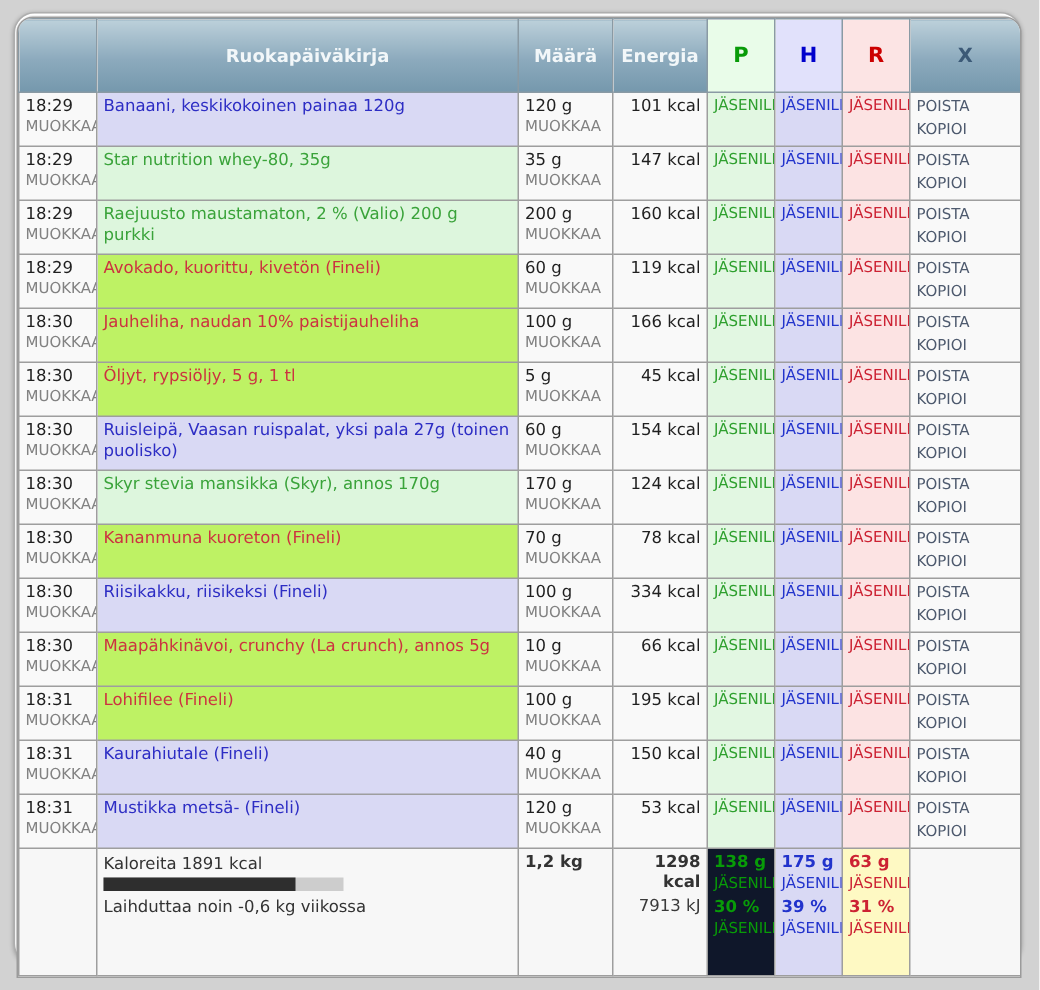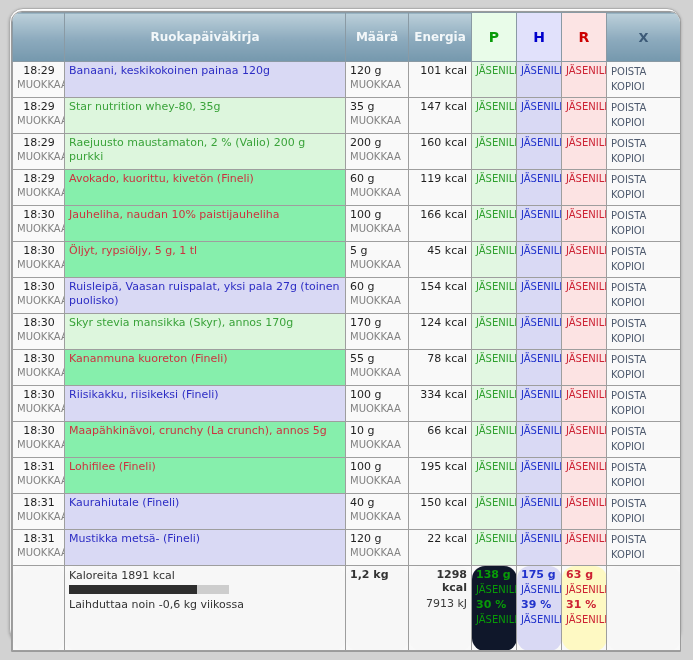--- a/index.html
+++ b/index.html
@@ -21,35 +21,35 @@
     height:26px;vertical-align:middle;padding:16px 2px;
     background:linear-gradient(180deg,#bcd0da 0%,#8caabd 55%,#7598ad 100%);
     color:#f2f7f9;font-size:12px;font-weight:bold;text-align:center;
     border-color:#8a9aa4;
   }
   thead th.hdr-p{background:#e9fce9;color:#089b08;font-size:14px;}
   thead th.hdr-h{background:#e1e1fb;color:#0000cc;font-size:14px;}
   thead th.hdr-r{background:#fce4e4;color:#cc0000;font-size:14px;}
   thead th.hdr-x{color:#3c5a77;font-size:13px;}
   tbody td{height:36px;font-size:11px;line-height:14px;color:#1f1f1f;}
-  td.c-time{background:#f9f9f9;text-align:center;padding-right:3px;}
+  td.c-time{background:#f9f9f9;text-align:left;padding-right:3px;}
   td.c-amt{background:#f9f9f9;}
   td.c-energy{background:#f9f9f9;text-align:right;white-space:nowrap;}
   td.c-x{background:#f9f9f9;margin-top:17px;}
   .time-txt{font-size:11px;color:#1f1f1f;}
   .edit-link{font-size:10px;color:#828282;cursor:pointer;display:block;}
   .action-link{font-size:10px;color:#4e5a6e;cursor:pointer;display:block;line-height:15px;}
   td.cat-carb{background:#d9d9f4;color:#2d2dc4;}
   td.cat-protein{background:#ddf6dd;color:#3aa33a;}
-  td.cat-fat{background:#86efac;color:#cc3340;}
+  td.cat-fat{background:#bef264;color:#cc3340;}
   td.m-protein{background:#e2f7e2;color:#2fa02f;}
   td.m-carb{background:#d9d9f4;color:#2233cc;}
   td.m-fat{background:#fce3e3;color:#cc2233;}
   .members{font-size:10px;white-space:nowrap;cursor:pointer;display:block;}
-  tfoot td{height:85px;font-size:11px;color:#333;background:#f7f7f7;border-radius:13px;}
+  tfoot td{height:85px;font-size:11px;color:#333;background:#f7f7f7;}
   tfoot td.m-protein{background:#0f172a;color:#089b08;}
   tfoot td.m-carb{background:#d9d9f4;color:#2233cc;}
   tfoot td.m-fat{background:#fef9c3;color:#cc2233;}
   .sum-line{line-height:15px;}
   .bar{width:160px;height:9px;background:#cdcdcd;margin:2px 0 3px 0;}
   .bar-fill{height:9px;background:#2e2e2e;width:80%;}
   .bold{font-weight:bold;}
   .right{text-align:right;}
   .kj{margin-top:3px;color:#3a3a3a;}
   .macro-g{font-weight:bold;font-size:11px;display:block;}
@@ -259,21 +259,21 @@
               </td>
               <td class="c-x">
                 <span class="action-link">POISTA</span>
                 <span class="action-link">KOPIOI</span>
               </td>
             </tr>
             <tr>
               <td class="c-time"><span class="time-txt">18:30</span><span class="edit-link">MUOKKAA</span></td>
               <td class="cat-fat"><span>Kananmuna kuoreton (Fineli)</span></td>
               <td class="c-amt">
-                <div>55 g</div>
+                <div>70 g</div>
                 <span class="edit-link">MUOKKAA</span>
               </td>
               <td class="c-energy">78 kcal</td>
               <td class="m-protein">
                 <span class="members">JÄSENILLE</span>
               </td>
               <td class="m-carb">
                 <span class="members">JÄSENILLE</span>
               </td>
               <td class="m-fat">
@@ -372,21 +372,21 @@
                 <span class="action-link">KOPIOI</span>
               </td>
             </tr>
             <tr>
               <td class="c-time"><span class="time-txt">18:31</span><span class="edit-link">MUOKKAA</span></td>
               <td class="cat-carb"><span>Mustikka metsä- (Fineli)</span></td>
               <td class="c-amt">
                 <div>120 g</div>
                 <span class="edit-link">MUOKKAA</span>
               </td>
-              <td class="c-energy">22 kcal</td>
+              <td class="c-energy">53 kcal</td>
               <td class="m-protein">
                 <span class="members">JÄSENILLE</span>
               </td>
               <td class="m-carb">
                 <span class="members">JÄSENILLE</span>
               </td>
               <td class="m-fat">
                 <span class="members">JÄSENILLE</span>
               </td>
               <td class="c-x">

